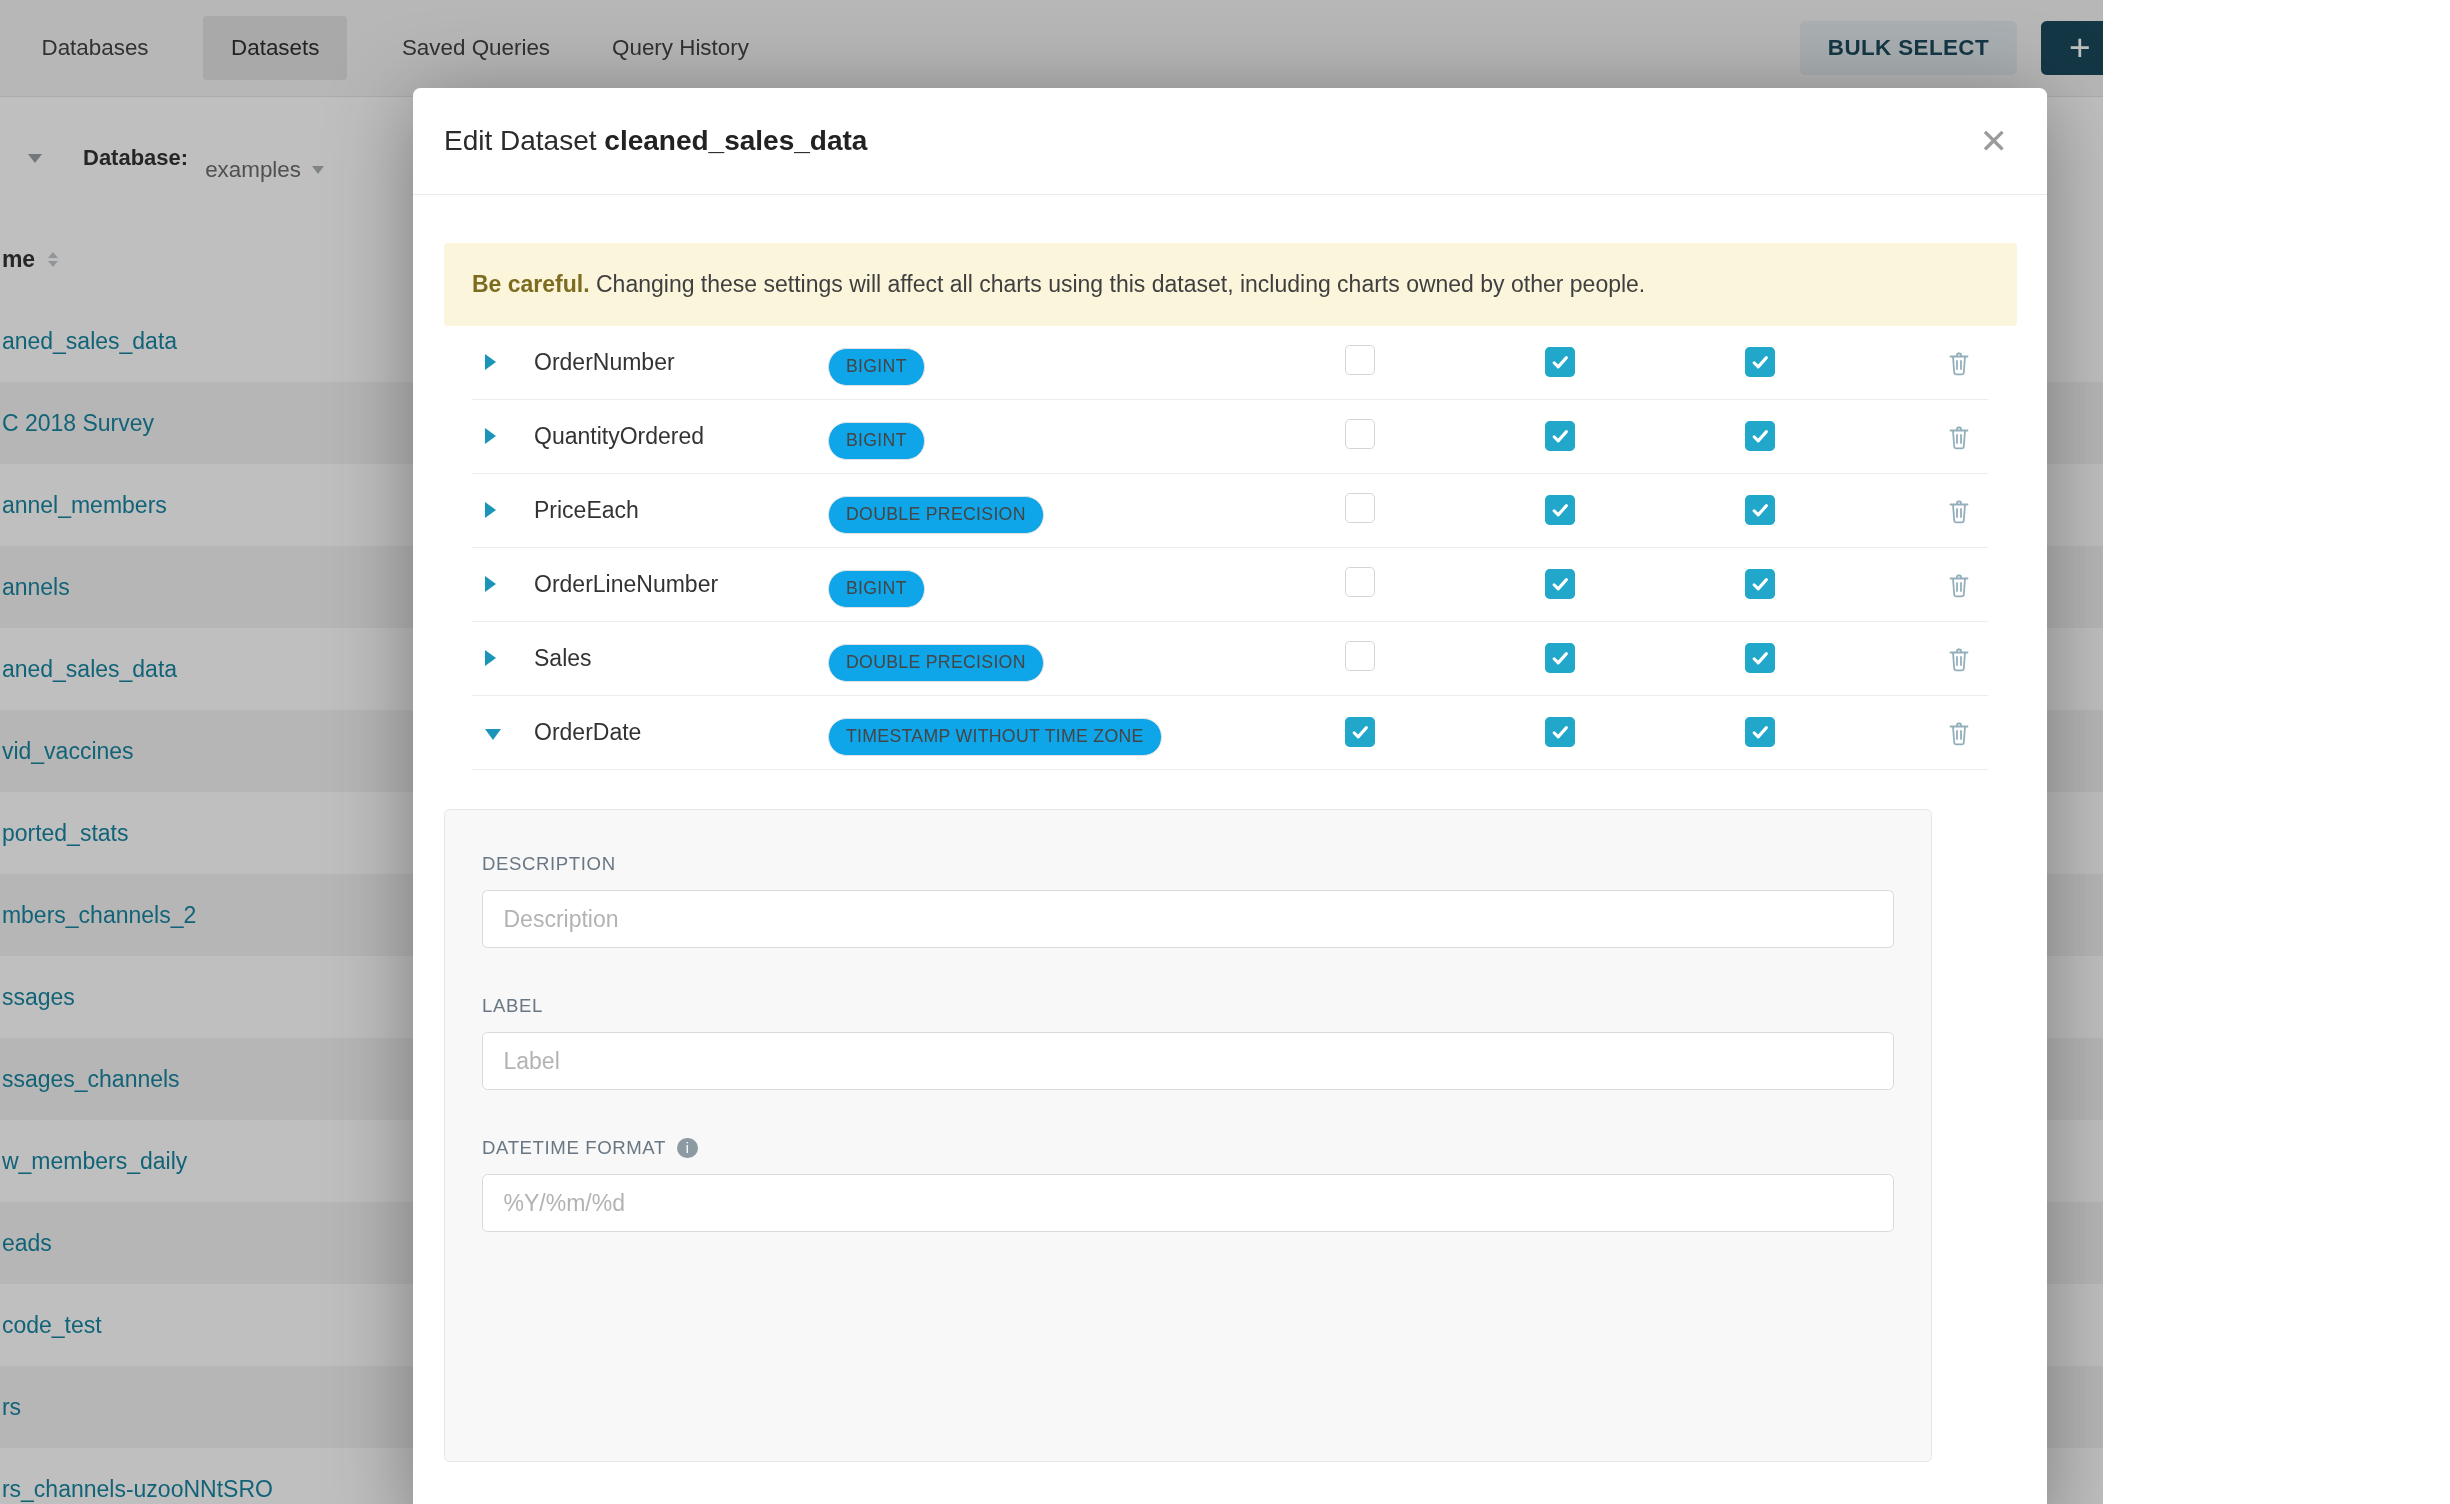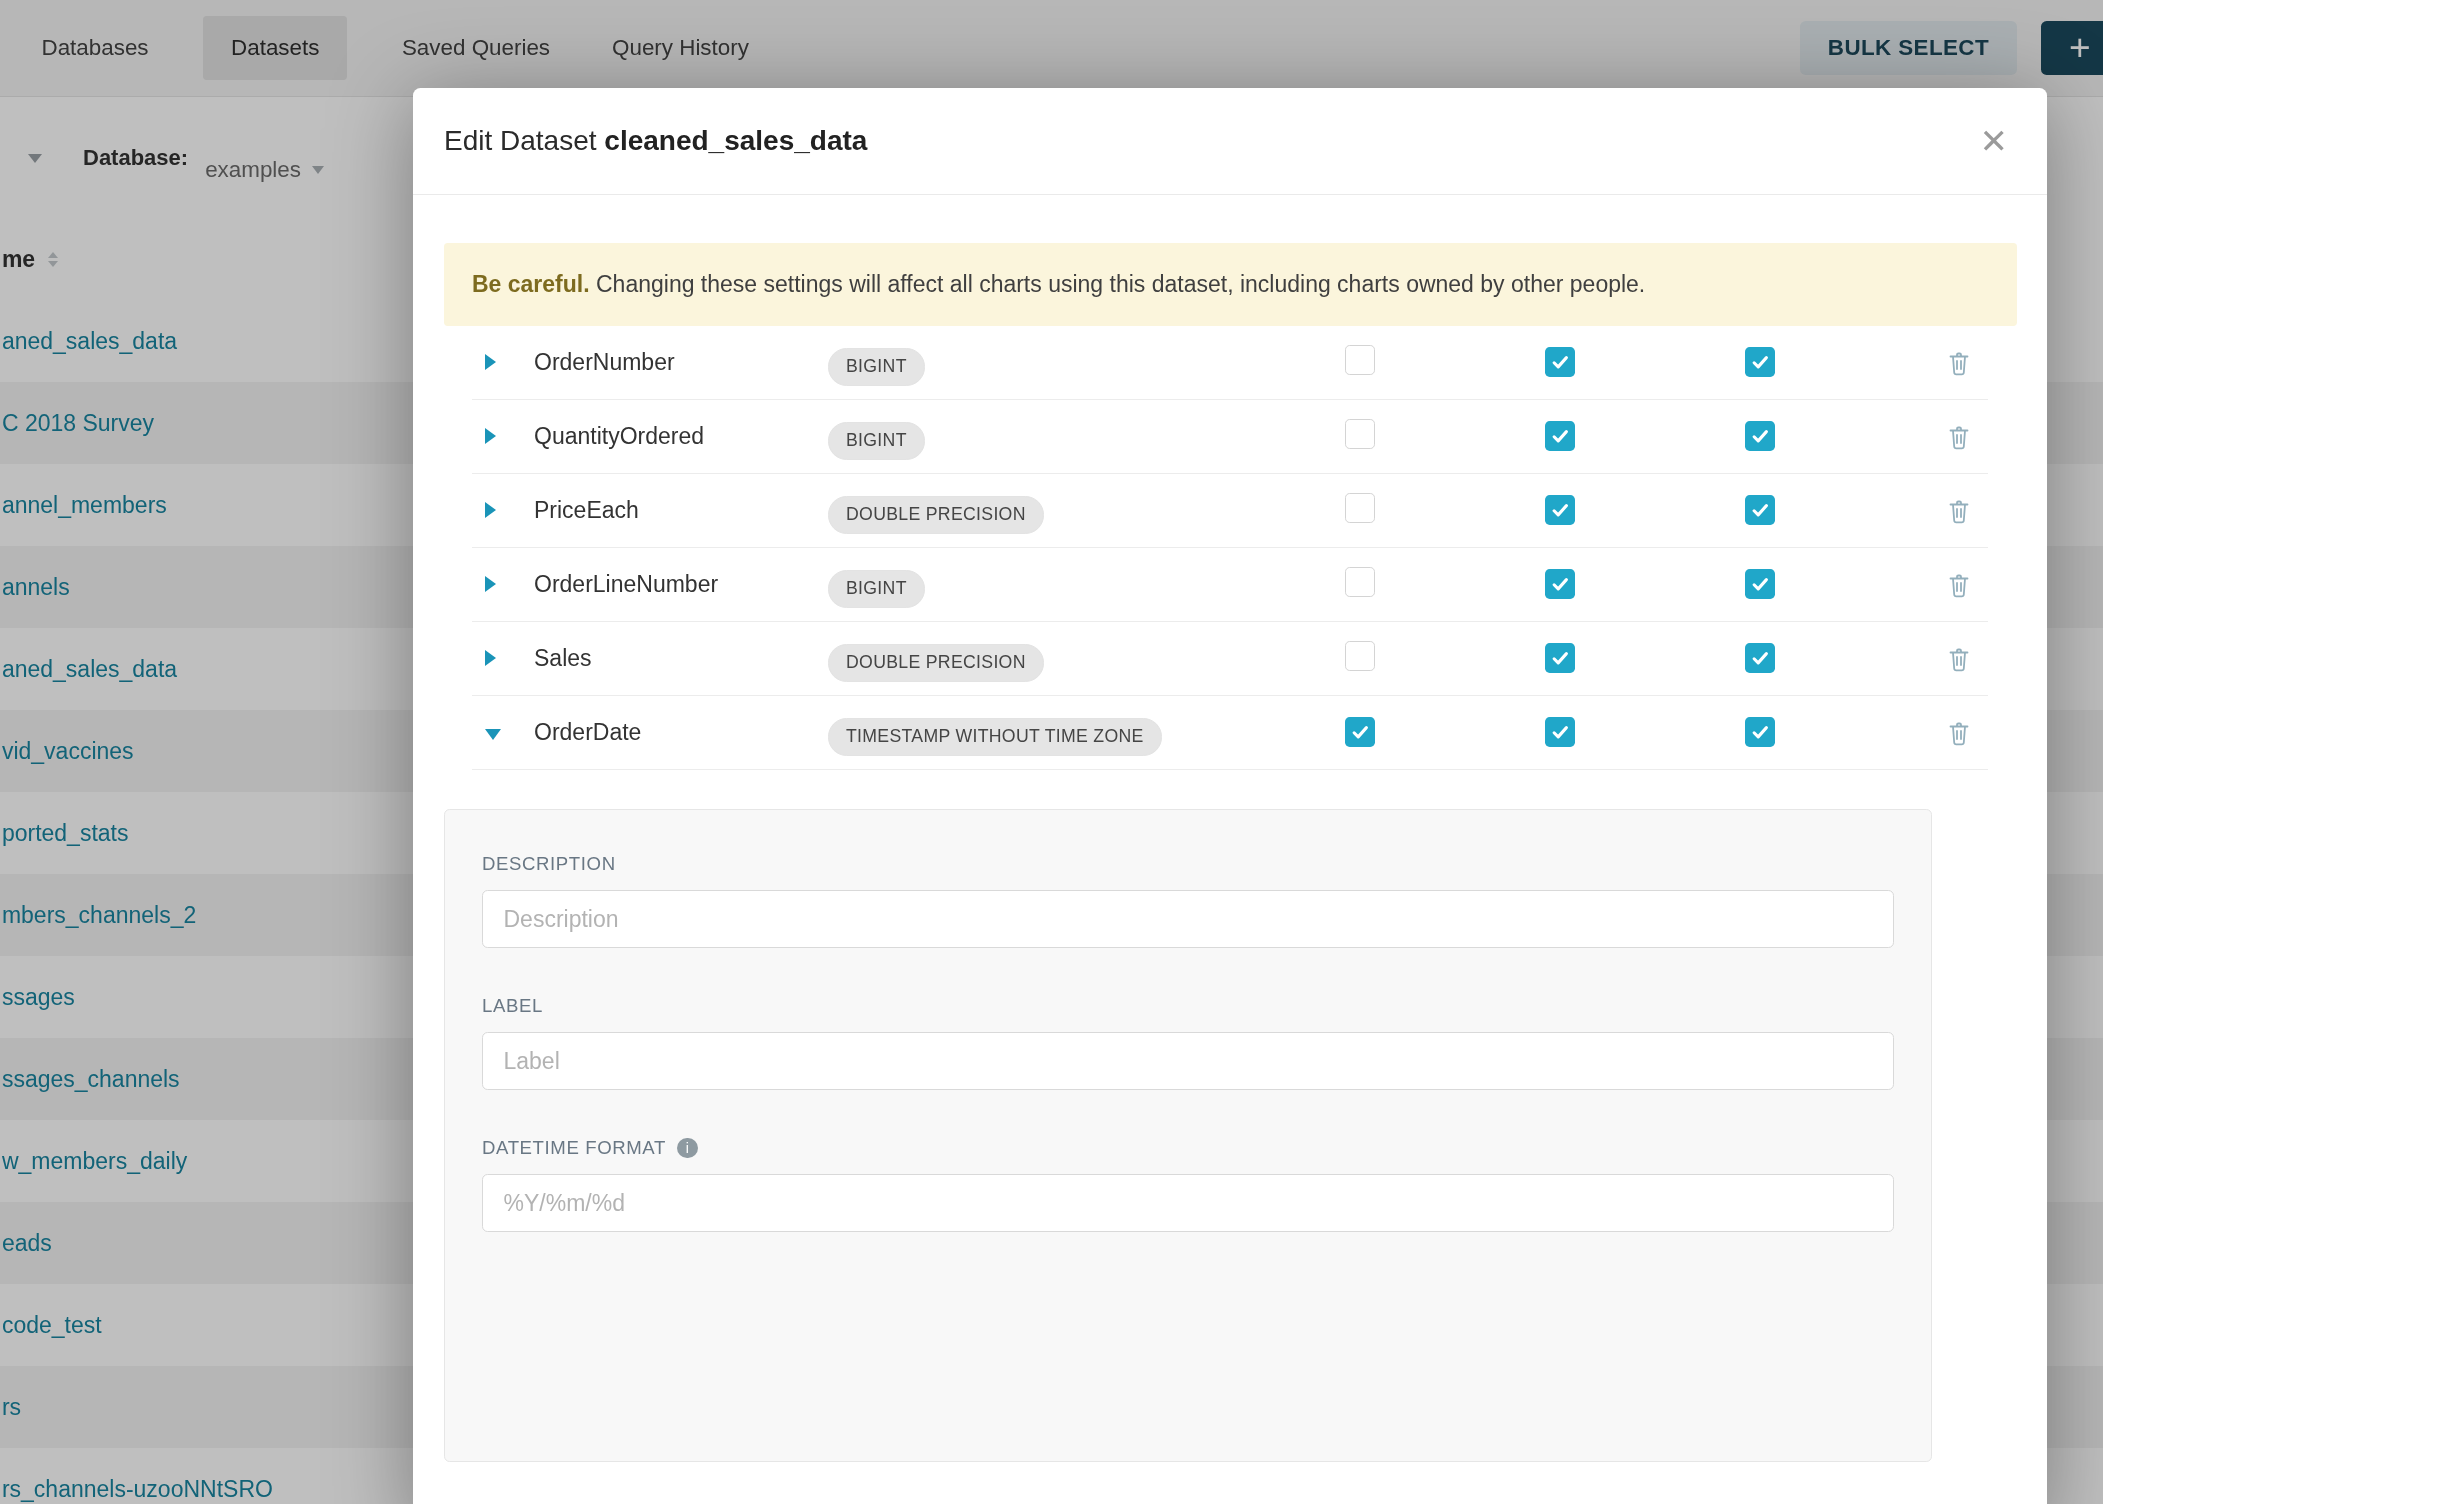--- a/index.html
+++ b/index.html
@@ -73,21 +73,21 @@
   .cols-table{margin-left:28px;width:1516px;}
   .thead,.crow{display:grid;grid-template-columns:62px 294px 503px 200px 200px 197px 62px;align-items:center;}
   .thead{padding:52px 0 26px;border-bottom:0.9px solid #dcdcdc;font-size:23px;font-weight:700;color:#333;}
   .crow{height:73px;border-bottom:0.9px solid #ececec;font-size:23px;color:#333;}
   .caret-cell{padding-left:13px;}
   .caret{display:inline-block;cursor:pointer;}
   .caret.right{width:0;height:0;border-top:8.4px solid transparent;border-bottom:8.4px solid transparent;
                border-left:11.2px solid #1a94b8;}
   .caret.down{width:0;height:0;border-left:8.4px solid transparent;border-right:8.4px solid transparent;
               border-top:11.2px solid #1a94b8;}
-  .pill{display:inline-block;background:#e5e5e5;border:0.9px solid #e3e3e3;border-radius:18.6px;
+  .pill{display:inline-block;background:#0ea5e9;border:0.9px solid #e3e3e3;border-radius:18.6px;
         padding:7.5px 17px;font-size:17.7px;color:#454545;letter-spacing:0.3px;white-space:nowrap;margin-top:8px;}
   .cbcell{padding-left:14px;}
   .checkbox{width:30px;height:30px;border-radius:4.7px;display:inline-flex;align-items:center;
             justify-content:center;box-sizing:border-box;border:1.9px solid #d4d4d4;background:#fff;cursor:pointer;}
   .checkbox.checked{border:none;background:#20a7c9;}
   .trashcell{display:flex;justify-content:center;}
   .trash{color:#93afbc;cursor:pointer;display:inline-flex;}
 
   .detail-panel{margin-top:39px;width:1488px;height:653px;background:#f8f8f8;border:0.9px solid #e6e6e6;
                 border-radius:5.6px;padding:43px 37px;box-sizing:border-box;}

